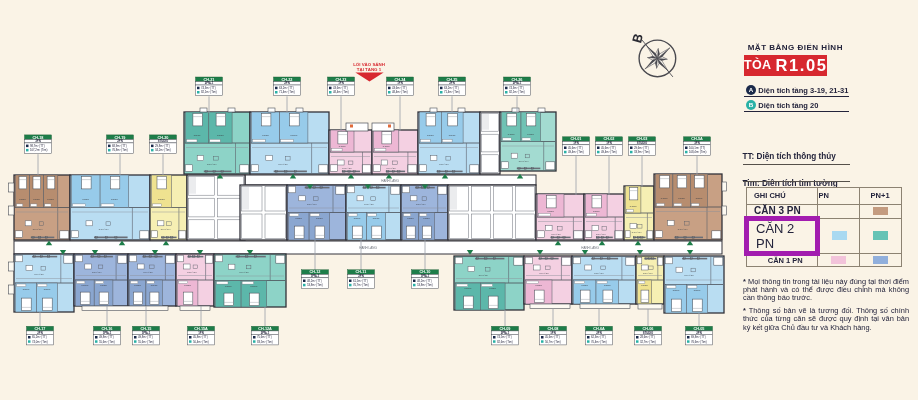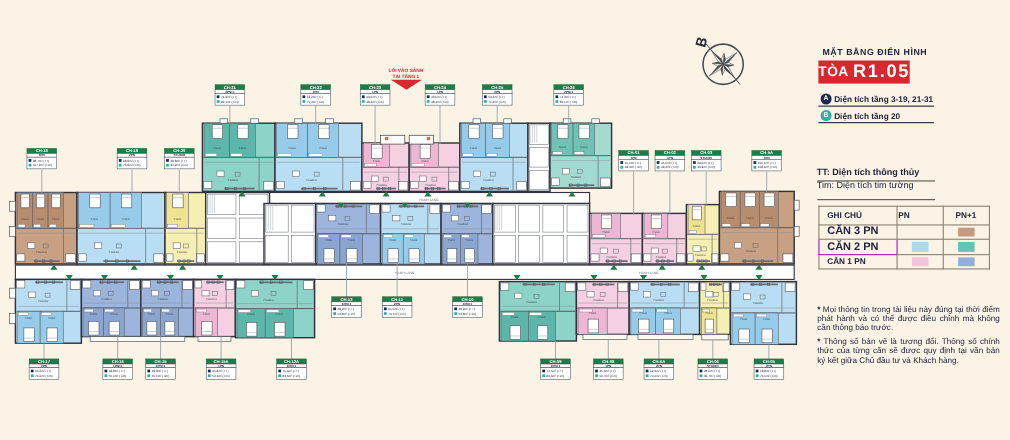--- a/index.html
+++ b/index.html
@@ -954,21 +954,21 @@
 
 <div class="abs" style="left:745.8px;top:85.2px;width:10.2px;height:10.2px;border-radius:50%;background:#1b2a4a;color:#fff;font-size:6.2px;font-weight:bold;text-align:center;line-height:10.2px;">A</div>
 <div class="abs nv" style="left:758.3px;top:86px;font-size:7.5px;font-weight:bold;">Diện tích tầng 3-19, 21-31</div>
 <div class="abs" style="left:744.2px;top:96.3px;width:104.7px;border-bottom:1.1px solid #23233b;"></div>
 <div class="abs" style="left:745.8px;top:99.7px;width:10.2px;height:10.2px;border-radius:50%;background:#29b1a6;color:#fff;font-size:6.2px;font-weight:bold;text-align:center;line-height:10.2px;">B</div>
 <div class="abs nv" style="left:758.3px;top:100.5px;font-size:7.5px;font-weight:bold;">Diện tích tầng 20</div>
 <div class="abs" style="left:744.2px;top:110.7px;width:104.7px;border-bottom:1.1px solid #23233b;"></div>
 
 <div class="abs nv" style="left:742.5px;top:151.8px;font-size:8.2px;font-weight:bold;">TT: Diện tích thông thủy</div>
 <div class="abs" style="left:742.5px;top:164.1px;width:107px;border-bottom:1px solid #55504a;"></div>
-<div class="abs nv" style="left:742.5px;top:164px;font-size:8.2px;font-weight:normal;">Tim: Diện tích tim tường</div>
+<div class="abs nv" style="left:742.5px;top:179px;font-size:8.2px;font-weight:bold;">Tim: Diện tích tim tường</div>
 <div class="abs" style="left:742.5px;top:180.6px;width:107px;border-bottom:1px solid #55504a;"></div>
 
 <table class="abs" style="left:744px;top:186.5px;border-collapse:collapse;table-layout:fixed;width:154.6px;">
 <colgroup>
       <col style="width:70.6px">
       <col style="width:42px">
       <col style="width:42px">
     </colgroup>
 <tbody>
       <tr style="height:17.1px;">
@@ -977,30 +977,30 @@
   <td style="border:1px solid #8c8272;text-align:center;font-size:7.5px;font-weight:bold;color:#23233b;">PN+1</td>
 </tr>
 <tr style="height:13.5px;">
   <td style="border:1px solid #8c8272;padding:0 0 0 7px;font-size:10px;font-weight:bold;color:#23233b;">CĂN 3 PN</td>
   <td style="border:1px solid #8c8272;"></td>
   <td style="border:1px solid #8c8272;">
           <div style="width:15px;height:8.4px;background:#c49b80;margin:0 auto;"></div>
         </td>
 </tr>
 <tr style="height:13.5px;">
-  <td style="border:1px solid #a21caf;padding:0 0 0 7px;font-size:10px;font-weight:bold;color:#23233b;">CĂN 2 PN</td>
+  <td style="border:5px solid #a21caf;padding:0 0 0 7px;font-size:13px;font-weight:normal;color:#23233b;">CĂN 2 PN</td>
   <td style="border:1px solid #8c8272;">
           <div style="width:15px;height:8.4px;background:#a9d9f1;margin:0 auto;"></div>
         </td>
   <td style="border:1px solid #8c8272;">
           <div style="width:15px;height:8.4px;background:#65c3b5;margin:0 auto;"></div>
         </td>
 </tr>
 <tr style="height:13.5px;">
-  <td style="border:1px solid #8c8272;padding:0 0 0 7px;font-size:7.5px;font-weight:bold;color:#23233b;">CĂN 1 PN</td>
+  <td style="border:1px solid #8c8272;padding:0 0 0 7px;font-size:7.5px;font-weight:bold;color:#23233b;text-align:center;">CĂN 1 PN</td>
   <td style="border:1px solid #8c8272;">
           <div style="width:15px;height:8.4px;background:#f2c3da;margin:0 auto;"></div>
         </td>
   <td style="border:1px solid #8c8272;">
           <div style="width:15px;height:8.4px;background:#91afdc;margin:0 auto;"></div>
         </td>
 </tr>
 </tbody>
   </table>
 

